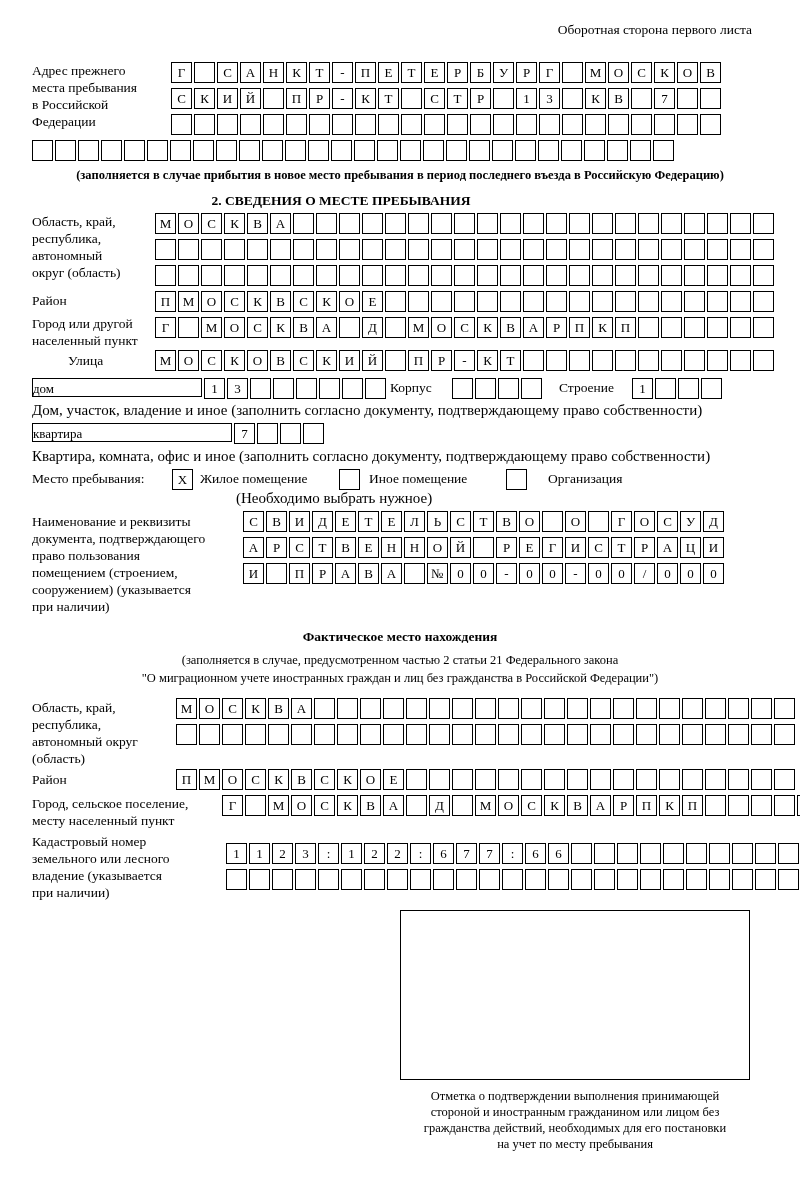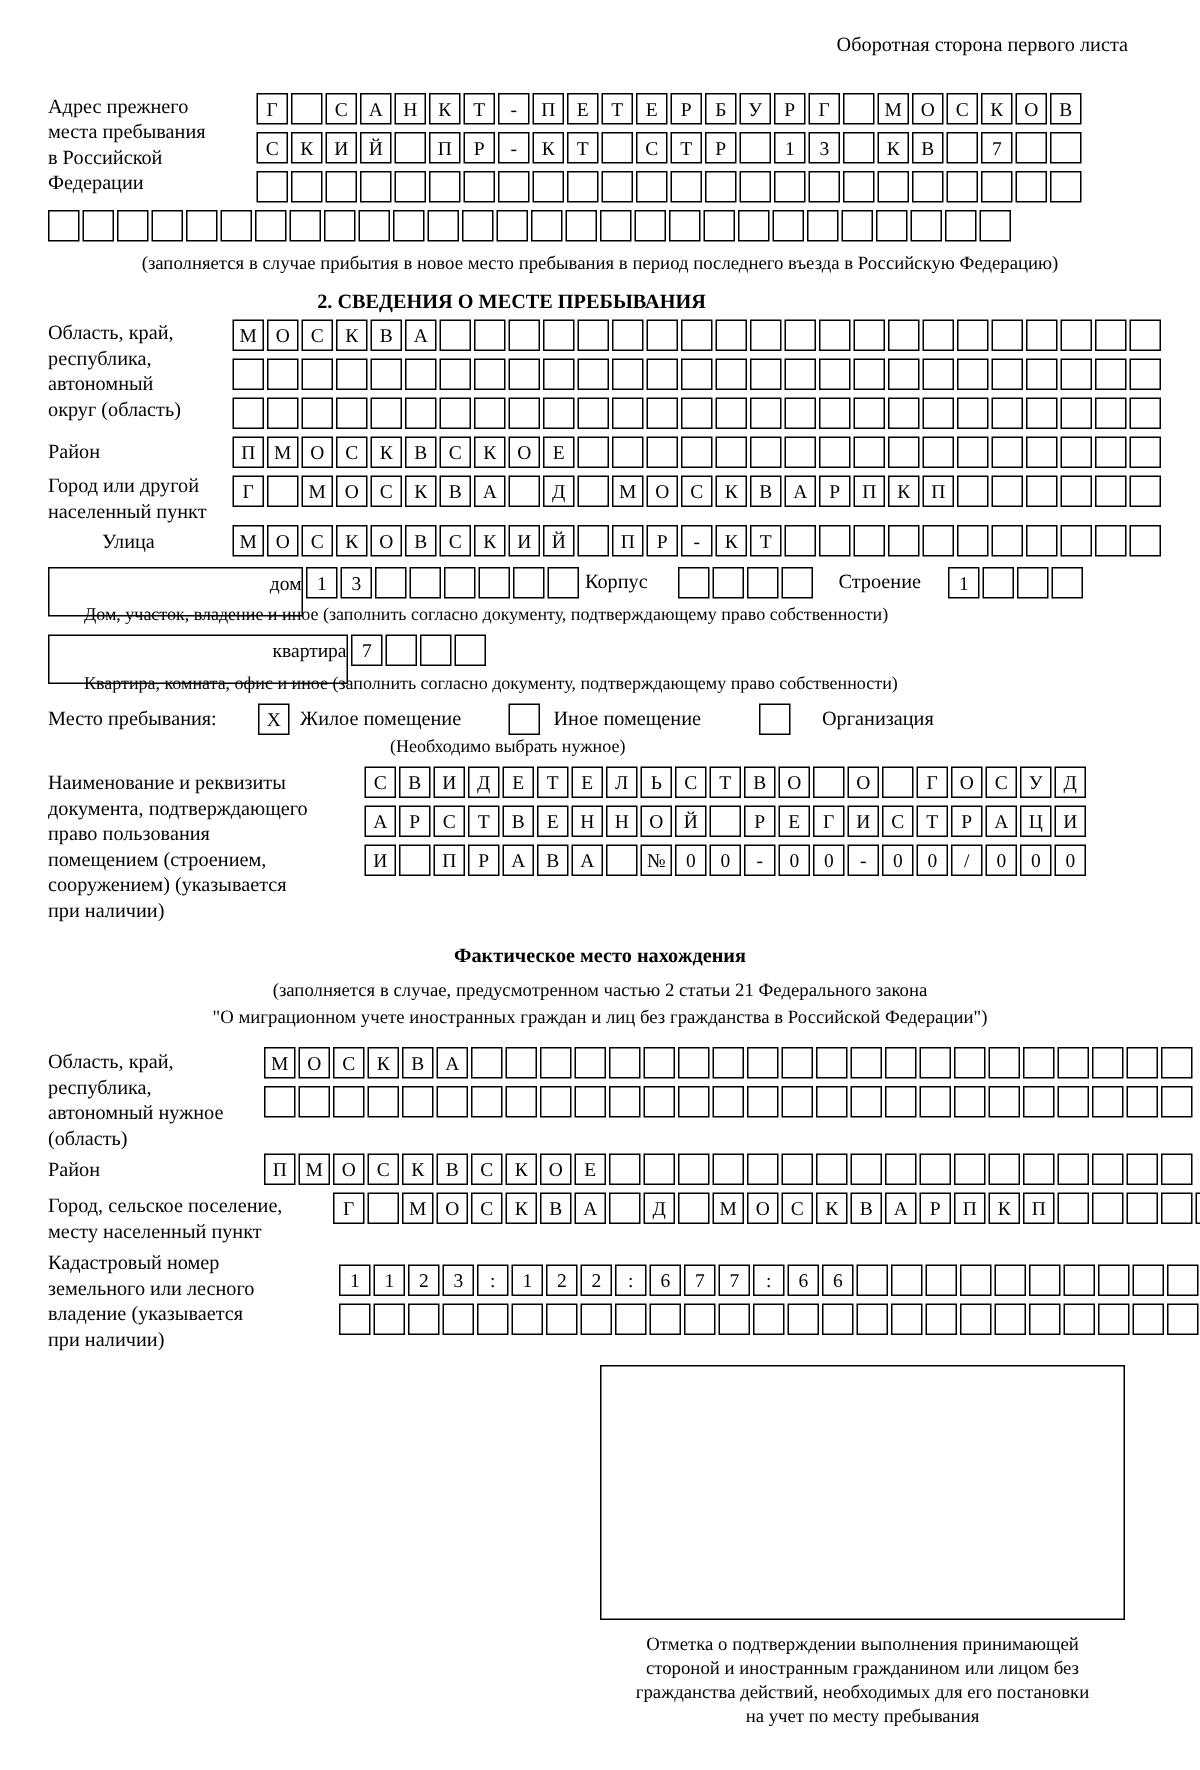--- a/index.html
+++ b/index.html
@@ -24,22 +24,21 @@
     position: absolute;
     right: 48px;
     top: 22px;
     font-size: 13.5px;
   }
   .label {
     font-size: 13.5px;
     line-height: 17px;
   }
   .small {
-    font-size: 12px;
-    margin-left: 24px;
+    font-size: 15px;
   }
   .cell {
     width: 21px;
     height: 21px;
     border: 1px solid #000;
     box-sizing: border-box;
     margin-right: 2px;
     font-size: 13px;
     line-height: 19px;
     text-align: center;
@@ -50,24 +49,24 @@
   .row {
     position: absolute;
     display: flex;
   }
   .txtblock {
     position: absolute;
   }
   .boxline {
     border: 1px solid #000;
     box-sizing: border-box;
-    height: 33px;
+    height: 19px;
     font-size: 13px;
     line-height: 19px;
-    text-align: right;
+    text-align: left;
   }
   .sect-title {
     font-weight: bold;
     font-size: 13.5px;
     text-align: center;
   }
   .note {
     font-size: 12.5px;
     text-align: center;
   }
@@ -199,21 +198,21 @@
       <div class="cell"></div>
       <div class="cell"></div>
       <div class="cell"></div>
       <div class="cell"></div>
       <div class="cell"></div>
       <div class="cell"></div>
       <div class="cell"></div>
       <div class="cell"></div>
     </div>
 
-  <div class="txtblock note" style="left:0px; top:168px; width:800px;">(заполняется в случае прибытия в новое место пребывания в период последнего въезда в Российскую Федерацию)</div>
+  <div class="txtblock note" style="left:0px; top:168px; width:800px;font-weight:bold;">(заполняется в случае прибытия в новое место пребывания в период последнего въезда в Российскую Федерацию)</div>
 
   <div class="txtblock sect-title" style="left:0px; top:193px; width:682px;">2. СВЕДЕНИЯ О МЕСТЕ ПРЕБЫВАНИЯ</div>
 
   <div class="txtblock label" style="left:32px; top:213px;">
     <div>Область, край,</div>
     <div>республика,</div>
     <div>автономный</div>
     <div>округ (область)</div>
   </div>
   <div class="row" id="s2-region-0" style="left:155px; top:213px;">
@@ -524,21 +523,21 @@
       <div class="cell">0</div>
     </div>
 
   <div class="txtblock sect-title" style="left:0px; top:629px; width:800px;">Фактическое место нахождения</div>
   <div class="txtblock note" style="left:0px; top:653px; width:800px;">(заполняется в случае, предусмотренном частью 2 статьи 21 Федерального закона</div>
   <div class="txtblock note" style="left:0px; top:671px; width:800px;">"О миграционном учете иностранных граждан и лиц без гражданства в Российской Федерации")</div>
 
   <div class="txtblock label" style="left:32px; top:699px;">
     <div>Область, край,</div>
     <div>республика,</div>
-    <div>автономный нужное</div>
+    <div>автономный округ</div>
     <div>(область)</div>
   </div>
   <div class="row" id="al-region-0" style="left:176px; top:698px;">
       <div class="cell">М</div>
       <div class="cell">О</div>
       <div class="cell">С</div>
       <div class="cell">К</div>
       <div class="cell">В</div>
       <div class="cell">А</div>
       <div class="cell"></div>

